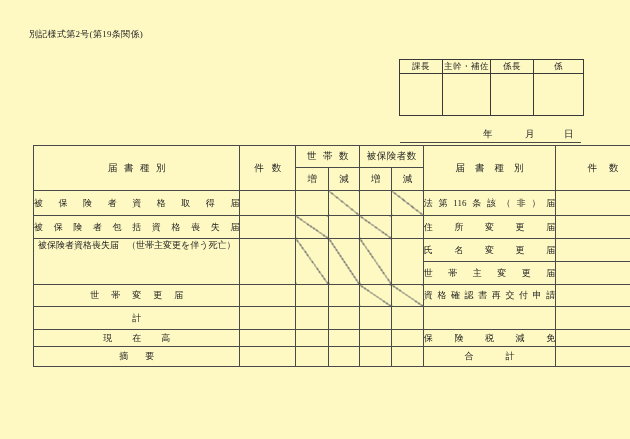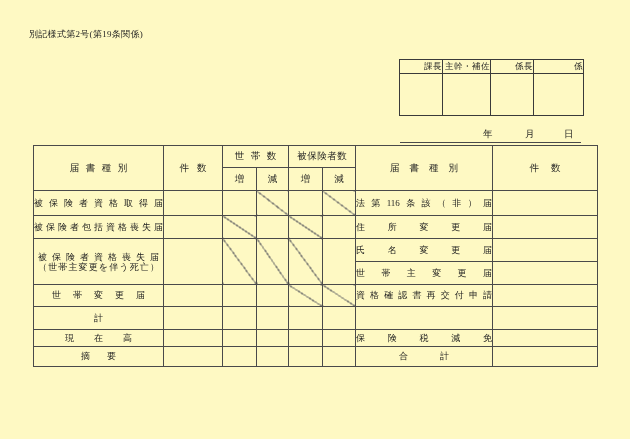--- a/index.html
+++ b/index.html
@@ -11,21 +11,21 @@
   }
   .form-number { position:absolute; left:29px; top:28px; font-size:9px; letter-spacing:0.3px; }
   .title-wrap { position:absolute; left:127px; top:54px; }
   .title {
     display:inline-block; font-size:10.5px; letter-spacing:6.5px;
     padding-bottom:2px; border-bottom:1px solid #3a3a3a; white-space:nowrap;
   }
   
   .approval { position:absolute; left:399px; top:59px; border-collapse:collapse; table-layout:fixed; }
   .approval th, .approval td { border:1px solid #3a3a3a; padding:0; font-weight:normal; text-align:center; }
-  .approval th { height:13px; font-size:8.5px; letter-spacing:0.5px;text-align:right; }
+  .approval th { height:13px; font-size:8.5px; letter-spacing:0.5px; }
   .approval td { height:41px; }
   
   .date-line { position:absolute; left:400px; top:128px; width:181px; height:14px; border-bottom:1px solid #4a4a4a; font-size:9.5px; }
   .date-line span { position:absolute; bottom:1px; }
   .dl-year  { left:83px; }
   .dl-month { left:125px; }
   .dl-day   { left:164px; }
   
   .main { position:absolute; left:33px; top:145px; border-collapse:collapse; table-layout:fixed; }
   .main td {
@@ -43,21 +43,21 @@
   .ls32 { letter-spacing:32px; text-indent:32px; }
   .jl  { text-align:justify; text-align-last:justify; padding:0 4px; }
   .p6  { padding:0 6px;margin-left:11px; }
   .p13 { padding:0 13px; }
   .p14 { padding:0 14px;margin-left:36px; }
   .slash {
     background-image:linear-gradient(to top right,
       transparent calc(50% - 0.5px), #666 calc(50% - 0.5px),
       #666 calc(50% + 0.5px), transparent calc(50% + 0.5px));
   }
-  .two-line { display:flex; flex-direction:column; justify-content:center; height:44px; }
+  .two-line { display:flex; flex-direction:row; justify-content:center; height:44px; }
   .two-line div { line-height:10px; }
 </style>
 </head>
 <body>
 
 <div class="page">
 
   <div class="form-number">別記様式第2号(第19条関係)</div>
 
 

